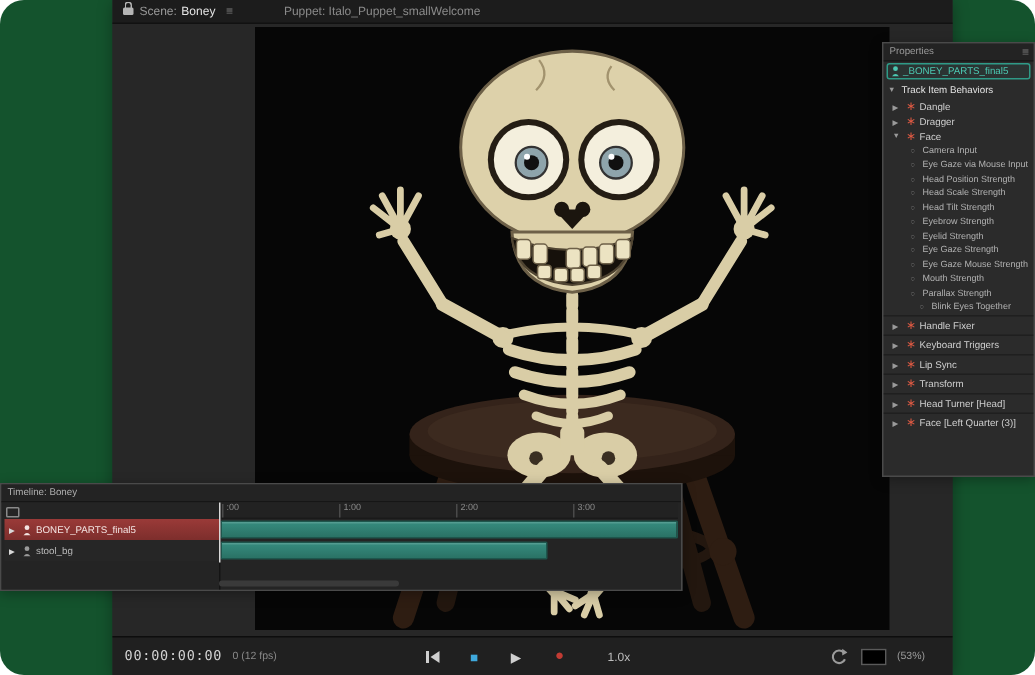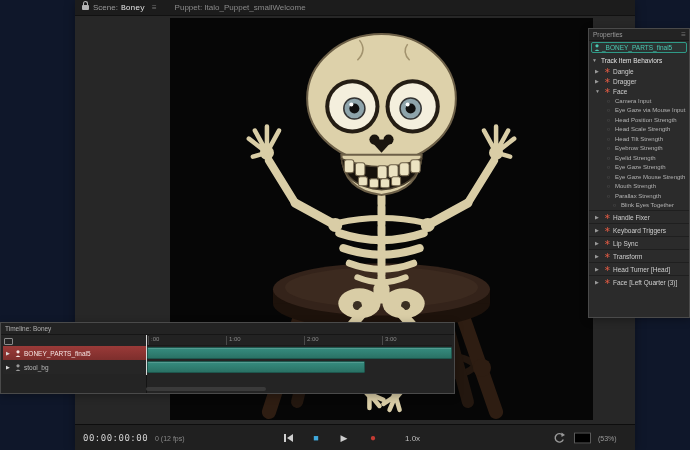--- a/index.html
+++ b/index.html
@@ -1,34 +1,34 @@
 <!DOCTYPE html>
 <html><head>
 <meta charset="utf-8">
 <style>
   * { margin:0; padding:0; box-sizing:border-box; }
   html,body { background:#ffffff; }
   body { font-family:"Liberation Sans", sans-serif; }
-  .canvas { position:relative; width:690px; height:450px; background:#0f172a; overflow:hidden; }
+  .canvas { position:relative; width:690px; height:450px; background:#14532d; overflow:hidden;border-radius:16px; }
 
   
   .app-window { position:absolute; left:75px; top:0; width:560px; height:450px;
     background:#2a2a2a; box-shadow:0 2px 10px rgba(0,0,0,.35); }
 
   .topbar { position:absolute; left:0; top:0; width:100%; height:16px; background:#1c1c1c;
     border-bottom:1px solid #111; display:flex; align-items:center; padding-left:7px;
     font-size:8px; color:#9a9a9a; white-space:nowrap; }
   .lock { width:7px; height:5px; background:#b5b5b5; border-radius:1px; position:relative; margin-right:4px; flex:0 0 auto; }
   .lock:before { content:""; position:absolute; left:1px; top:-4px; width:3px; height:4px;
     border:1px solid #b5b5b5; border-bottom:none; border-radius:3px 3px 0 0; }
   .scene-label { color:#9a9a9a; }
-  .scene-name { color:#e3e3e3; margin-left:3px;font-family:Liberation Mono, monospace; }
+  .scene-name { color:#e3e3e3; margin-left:3px; }
   .menu-glyph { color:#787878; margin:0 8px 0 7px; font-size:8px; }
   .tab-dim { color:#8a8a8a; }
-  .tab-puppet { margin-left:10px; }
+  .tab-puppet { margin-left:26px; }
   .tab-welcome { }
 
   .viewport { position:absolute; left:0; top:16px; width:100%; height:408px; background:#272727; }
   .stage { position:absolute; left:95px; top:2px; width:423px; height:402px; background:#060606; }
   .stage svg { display:block; width:100%; height:100%; }
 
   
   .transport { position:absolute; left:0; top:424px; width:100%; height:26px; background:#202020;
     border-top:1px solid #0d0d0d; }
   .transport > * { position:absolute; top:50%; transform:translateY(-50%); }

